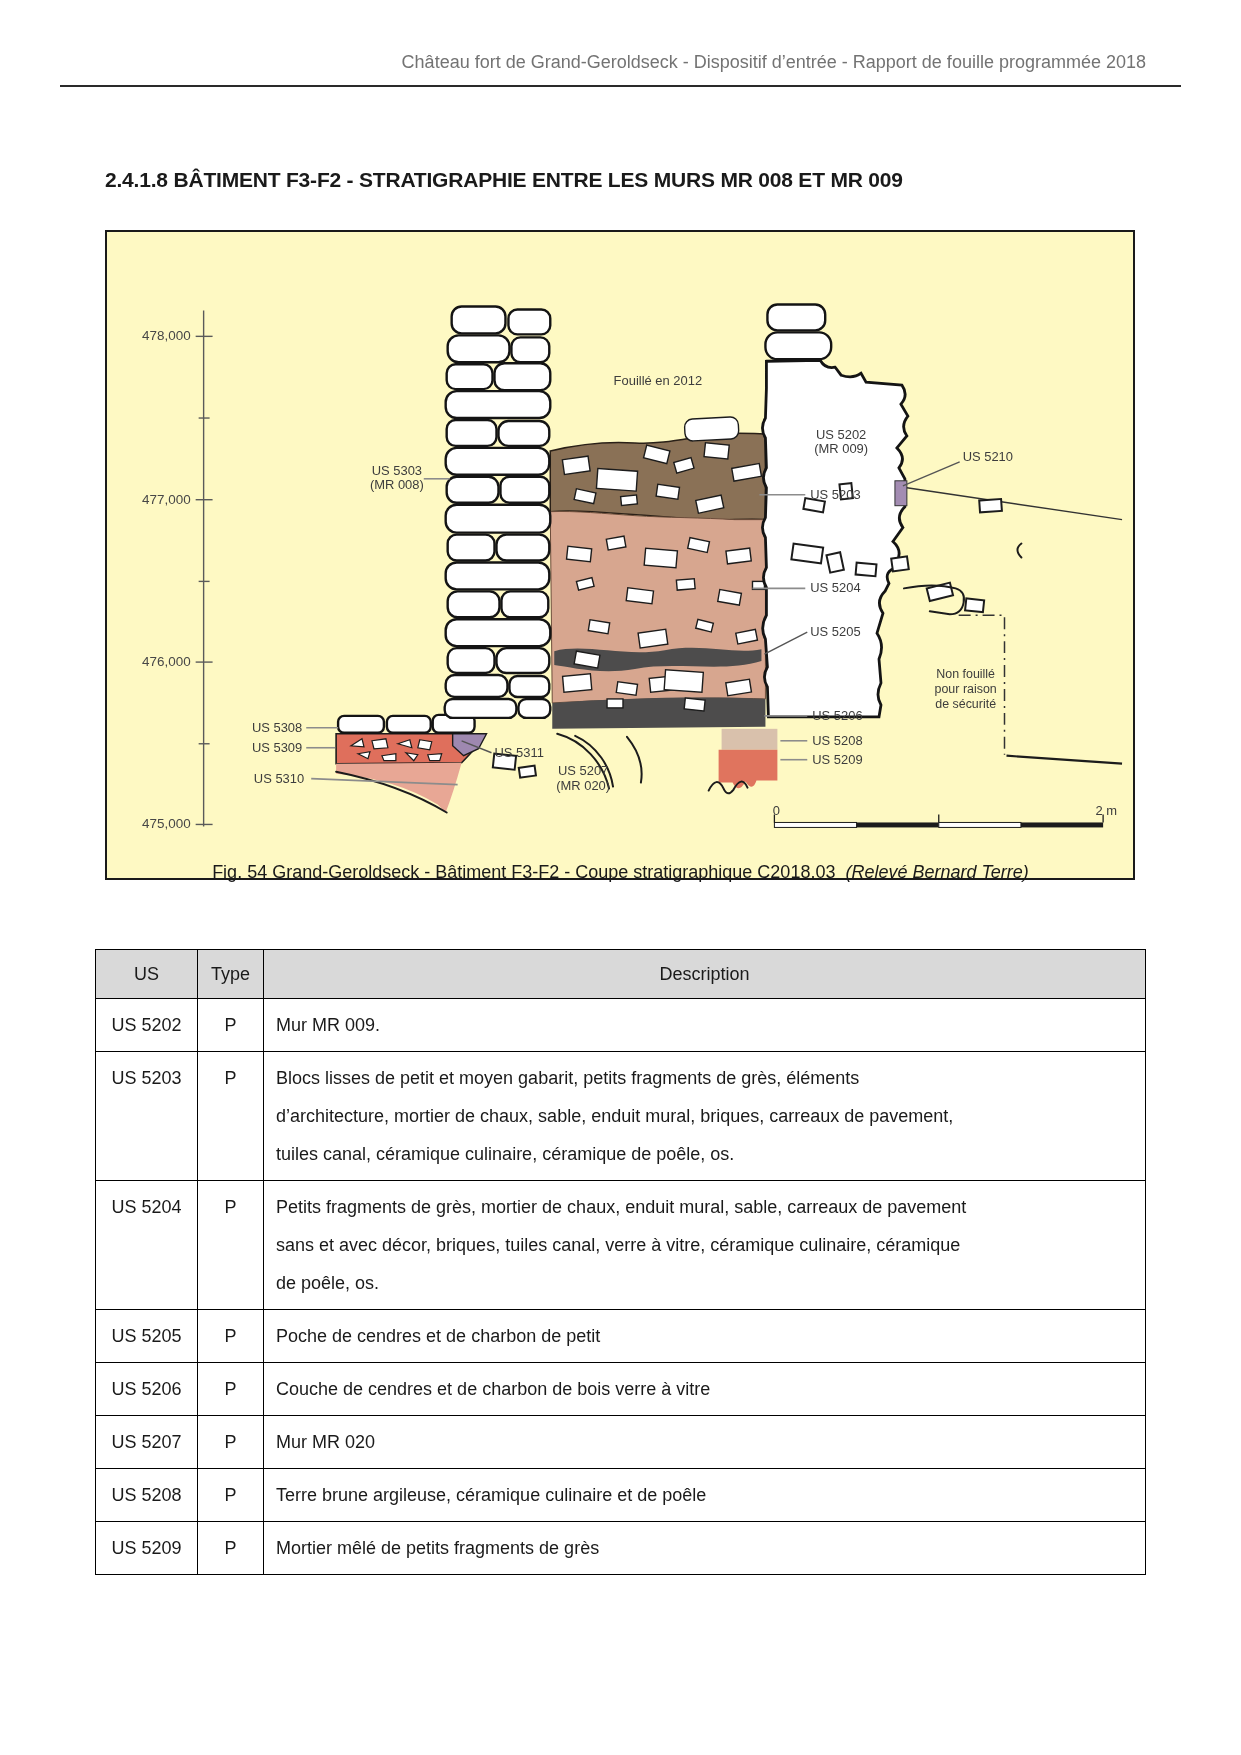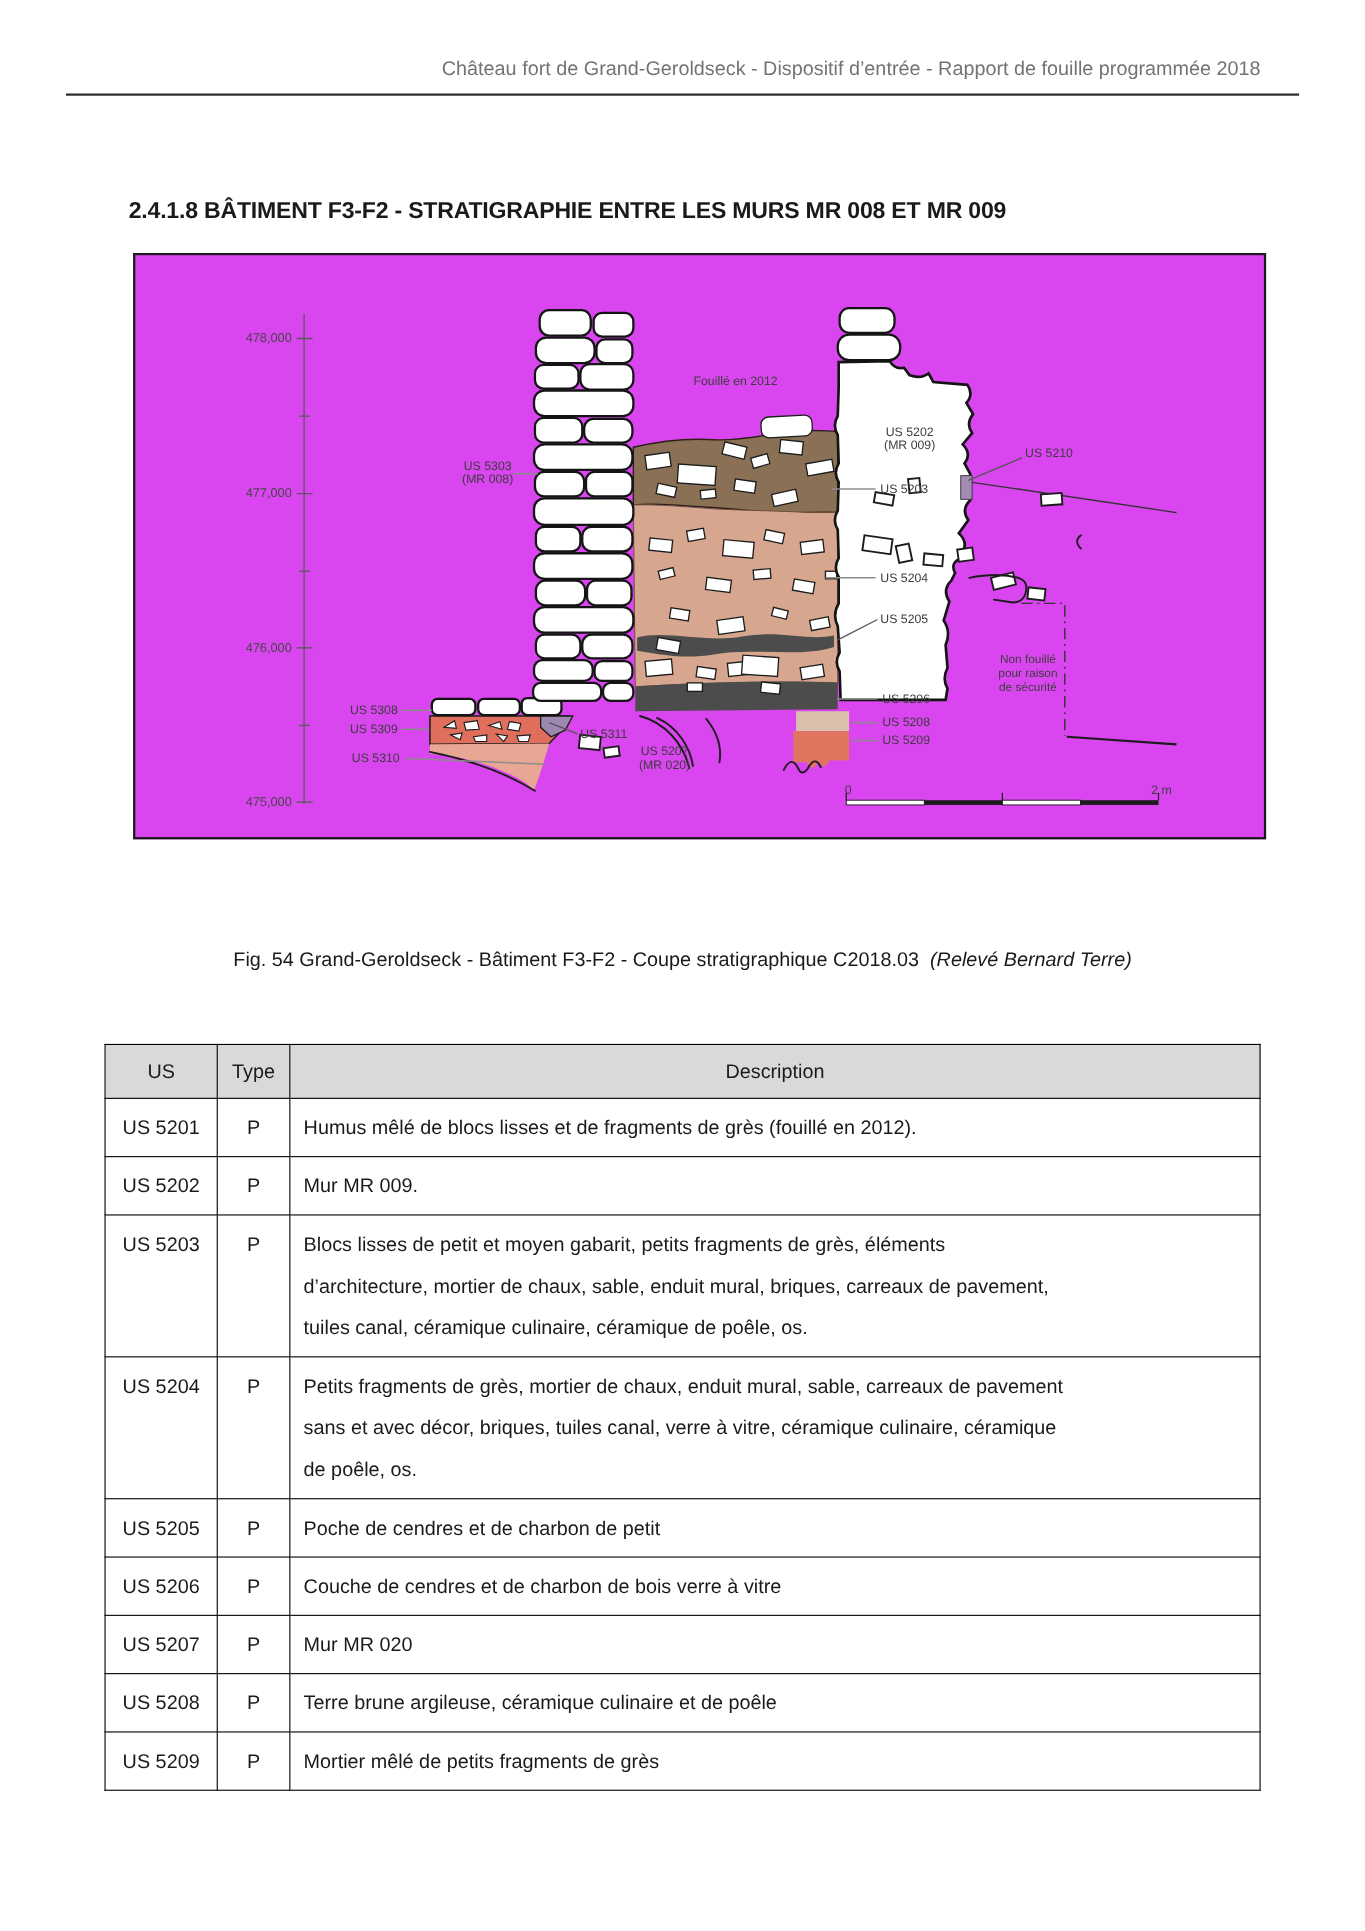--- a/index.html
+++ b/index.html
@@ -10,25 +10,25 @@
   .running-header {
     position:absolute; top:52px; left:95px; width:1051px;
     text-align:right; font-size:18px; color:#737373;
   }
   .header-rule {
     position:absolute; top:85px; left:60px; width:1121px;
     border-top:2px solid #2a2a2a; height:0;
   }
   .section-heading {
     position:absolute; top:168px; left:105px; width:1040px;
-    font-size:21px; font-weight:bold; letter-spacing:-0.2px; margin:12px;
+    font-size:21px; font-weight:bold; letter-spacing:-0.2px; margin:0;
   }
   .figure-frame {
-    position:absolute; top:230px; left:121px; width:1030px; height:533px;
-    border:2px solid #1a1a1a; background:#d946ef; box-sizing:border-box;
+    position:absolute; top:230px; left:105px; width:1030px; height:650px;
+    border:2px solid #1a1a1a; background:#fef9c3; box-sizing:border-box;
   }
   .figure-frame svg { position:absolute; left:0; top:0; width:100%; height:100%; }
   .caption {
     position:absolute; top:862px; left:95px; width:1051px;
     text-align:center; font-size:18px;
   }
   .caption i { font-style:italic; }
   table.us-table {
     position:absolute; top:927px; left:95px; width:1051px;
     border-collapse:collapse; font-size:18px; table-layout:fixed;
@@ -298,25 +298,20 @@
   </colgroup>
   <thead>
     <tr>
       <th>US</th>
       <th>Type</th>
       <th>Description</th>
     </tr>
   </thead>
   <tbody>
       <tr>
-        <td class="col-us">US 5201</td>
-        <td class="col-type">P</td>
-        <td class="col-desc">Humus mêlé de blocs lisses et de fragments de grès (fouillé en 2012).</td>
-      </tr>
-      <tr>
         <td class="col-us">US 5202</td>
         <td class="col-type">P</td>
         <td class="col-desc">Mur MR 009.</td>
       </tr>
       <tr>
         <td class="col-us">US 5203</td>
         <td class="col-type">P</td>
         <td class="col-desc">Blocs lisses de petit et moyen gabarit, petits fragments de grès, éléments d’architecture, mortier de chaux, sable, enduit mural, briques, carreaux de pavement, tuiles canal, céramique culinaire, céramique de poêle, os.</td>
       </tr>
       <tr>

